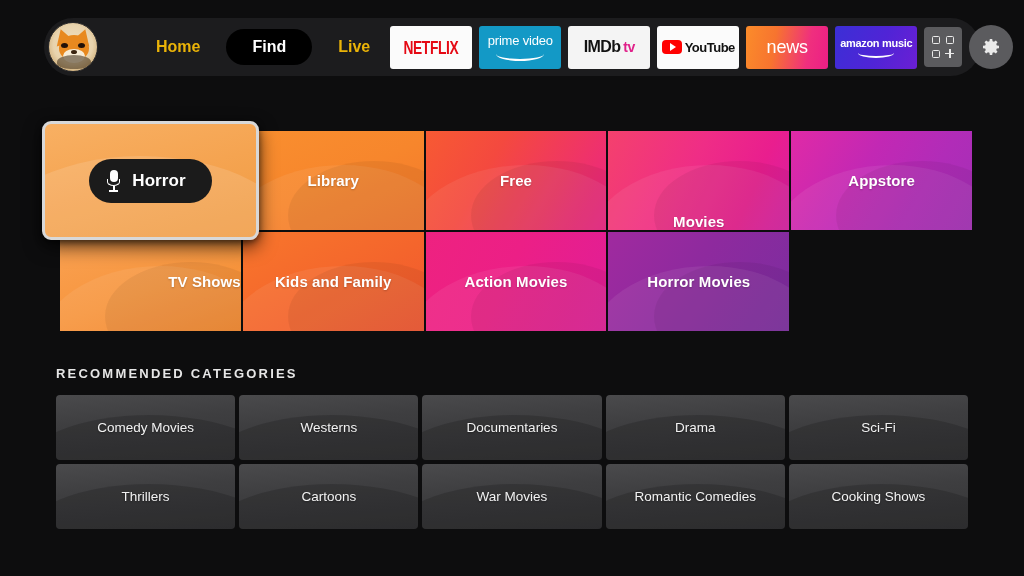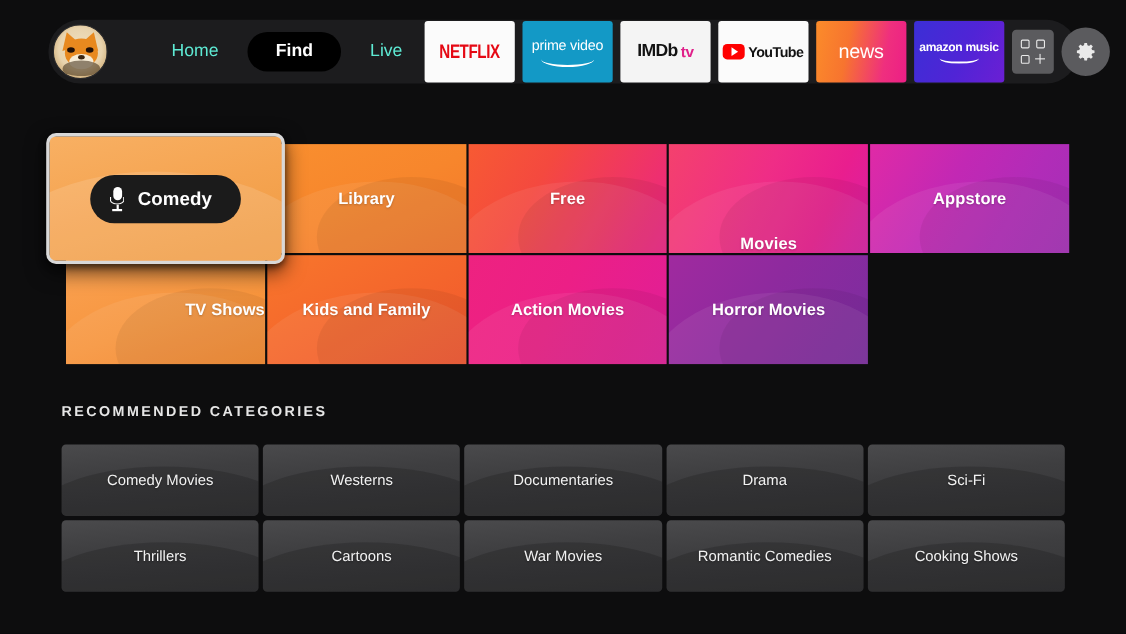--- a/index.html
+++ b/index.html
@@ -52,28 +52,28 @@
     position: absolute; left: 22px; top: 27px; width: 6px; height: 4px;
     background: #3a2410; border-radius: 50%;
   }
   .avatar .chin {
     position: absolute; left: 8px; bottom: 2px; width: 34px; height: 14px;
     background: #3a2a16; border-radius: 50% 50% 40% 40%; opacity: .55;
   }
 
   .nav-links { display: flex; align-items: center; margin-left: 38px; gap: 6px; }
   .nav-link {
-    color: #5eead4; font-size: 16px; font-weight: 400;
+    color: #eab308; font-size: 16px; font-weight: 700;
     padding: 9px 20px; border-radius: 20px; white-space: nowrap;
   }
   .nav-link.active { background: #000000; font-weight: 700; color: #fff; padding: 9px 26px; }
 
   .app-strip { display: flex; align-items: center; margin-left: auto; margin-right: 6px; gap: 7px; }
   .app-tile {
-    width: 82px; height: 56px; border-radius: 3px;
+    width: 82px; height: 43px; border-radius: 3px;
     display: flex; align-items: center; justify-content: center;
     overflow: hidden; position: relative;
   }
   .app-netflix { background: #fbfbfb; }
   .app-netflix .lg {
     color: #e50914; font-weight: 700; font-size: 15px;
     letter-spacing: -0.4px; transform: scaleY(1.18) scaleX(.92);
     font-family: "Liberation Sans Narrow", "Liberation Sans", sans-serif;
   }
   .app-prime { background: #1399c6; flex-direction: column; }
@@ -198,21 +198,21 @@
   .mic .base { position: absolute; left: 2px; bottom: 0; width: 9px; height: 1.8px; background: #fff; }
   .search-pill .lbl { color: #ffffff; font-size: 17px; font-weight: 700; letter-spacing: .1px; }
 
   
   .rec-head {
     position: absolute; left: 56px; top: 366px;
     color: #e6e6e6; font-size: 13px; font-weight: 700;
     letter-spacing: 2.2px; text-transform: uppercase;
   }
   .rec-grid {
-    position: absolute; left: 56px; top: 404px;
+    position: absolute; left: 56px; top: 395px;
     width: 912px; height: 134px;
     display: grid; grid-template-columns: repeat(5, 1fr); grid-template-rows: repeat(2, 1fr);
     gap: 4px;
   }
   .rec-tile {
     position: relative; overflow: hidden; border-radius: 4px;
     background: linear-gradient(175deg, #4a4a4c 0%, #3e3e40 40%, #353537 100%);
     display: flex; align-items: center; justify-content: center;
   }
   .rec-tile .rwave {
@@ -359,21 +359,21 @@
 
   <div class="search-tile">
     <span class="sheen"></span>
     <div class="search-pill">
       <span class="mic">
         <span class="cap"></span>
         <span class="arc"></span>
         <span class="stem"></span>
         <span class="base"></span>
       </span>
-      <span class="lbl">Comedy</span>
+      <span class="lbl">Horror</span>
     </div>
   </div>
 
   <div class="rec-head">Recommended Categories</div>
 
   <div class="rec-grid">
     <div class="rec-tile">
       <span class="rwave"></span>
       <span class="lbl">Comedy Movies</span>
     </div>

